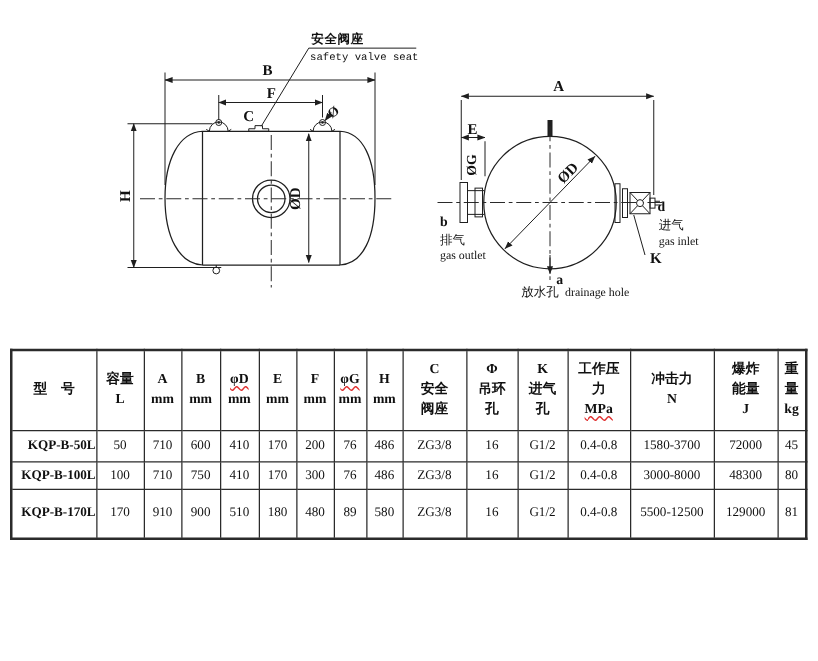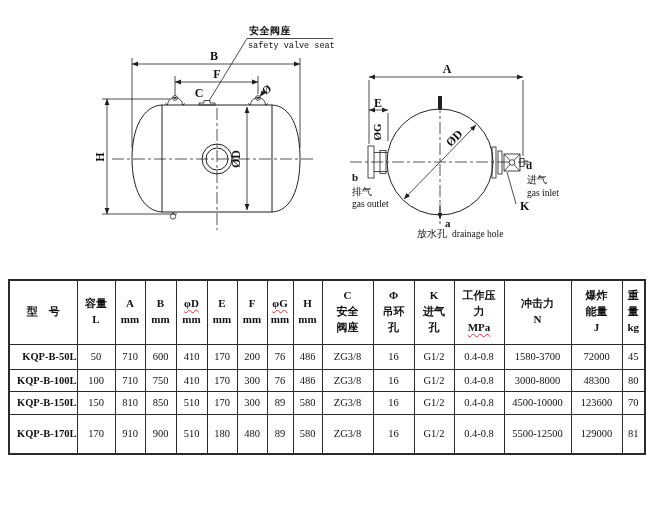--- a/index.html
+++ b/index.html
@@ -285,38 +285,20 @@
             <td>76</td>
             <td>486</td>
             <td>ZG3/8</td>
             <td>16</td>
             <td>G1/2</td>
             <td>0.4-0.8</td>
             <td>3000-8000</td>
             <td>48300</td>
             <td>80</td>
           </tr>
-          <tr style="height: 23px;">
-            <td class="model">KQP-B-150L</td>
-            <td>150</td>
-            <td>810</td>
-            <td>850</td>
-            <td>510</td>
-            <td>170</td>
-            <td>300</td>
-            <td>89</td>
-            <td>580</td>
-            <td>ZG3/8</td>
-            <td>16</td>
-            <td>G1/2</td>
-            <td>0.4-0.8</td>
-            <td>4500-10000</td>
-            <td>123600</td>
-            <td>70</td>
-          </tr>
           <tr style="height: 40px;">
             <td class="model">KQP-B-170L</td>
             <td>170</td>
             <td>910</td>
             <td>900</td>
             <td>510</td>
             <td>180</td>
             <td>480</td>
             <td>89</td>
             <td>580</td>

